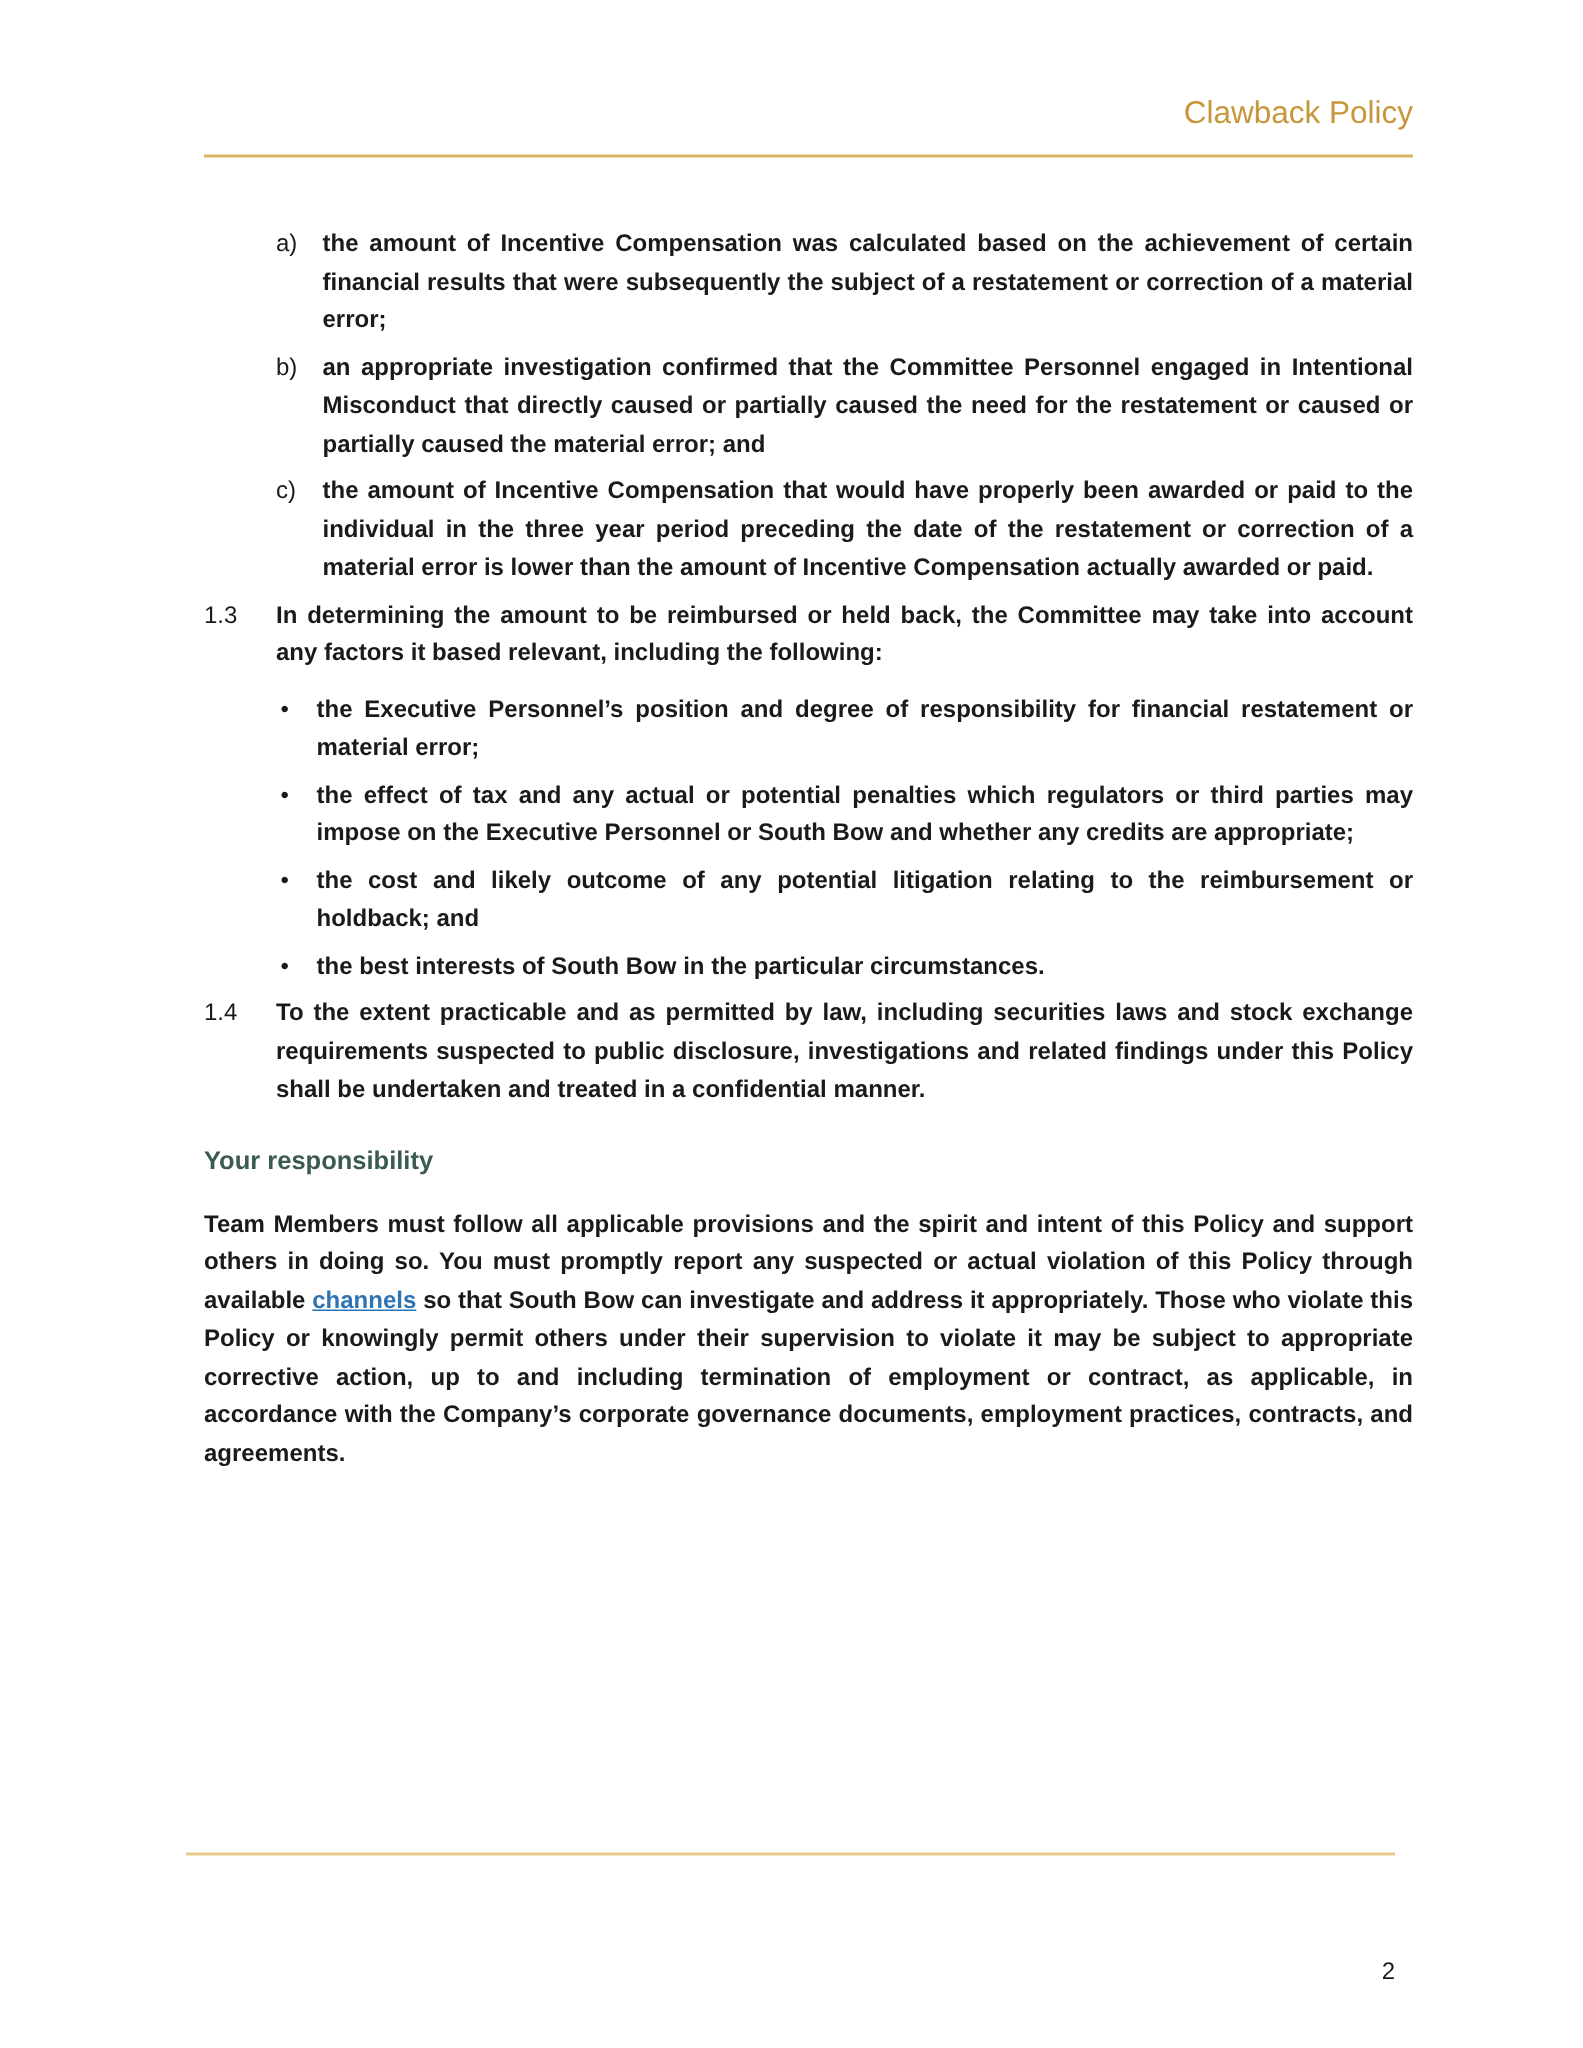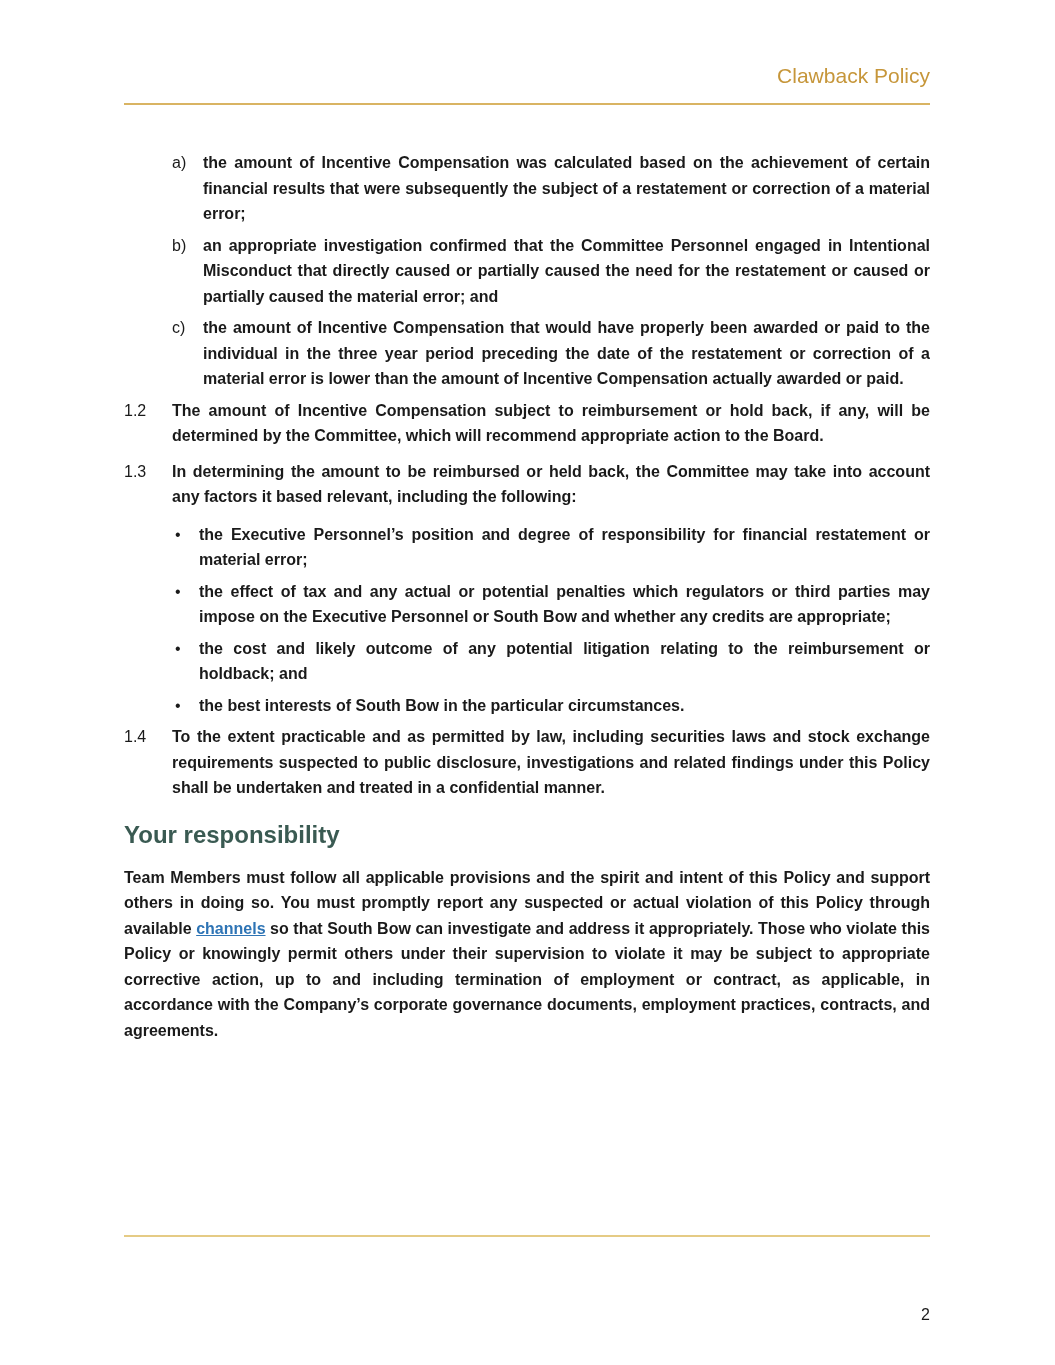--- a/index.html
+++ b/index.html
@@ -7,21 +7,21 @@
   .page {
     width: 1055px; height: 1365px;
     position: relative;
     background: #ffffff;
     font-family: "Liberation Sans", sans-serif;
     color: #1a1a1a;
     overflow: hidden;
   }
   .content {
     position: absolute;
-    left: 124px; top: 0;
+    left: 136px; top: 0;
     width: 806px;
   }
   
   .header-title {
     padding-top: 62px;
     text-align: right;
     color: #C6963A;
     font-size: 21px;
     line-height: 27px;
   }
@@ -38,21 +38,21 @@
   .lettered { padding-left: 48px; margin-bottom: 6px; }
   .lettered .marker { width: 31px; }
   .numbered { margin-bottom: 10px; }
   .numbered .marker { width: 48px; }
   .numbered.tight-list { margin-bottom: 12px; }
   .bulleted { padding-left: 51px; margin-bottom: 6px; }
   .bulleted .marker { width: 24px; }
   .bulleted:last-of-type { margin-bottom: 10px; }
   h2 {
     margin: 19px 0 15px 0;
-    font-size: 24px;
+    font-size: 17px;
     line-height: 30px;
     font-weight: 700;
     color: #3A5A52;
   }
   p { margin: 0 0 18px 0; text-align: justify; font-weight: bold; }
   a.doc-link { color: #2E74B5; text-decoration: underline; cursor: pointer; }
   
   .footer-rule {
     position: absolute;
     left: 124px; top: 1235px;
@@ -105,24 +105,20 @@
       </div>
       <div class="li lettered">
         <span class="marker">b)</span>
         <span class="txt">an appropriate investigation confirmed that the Committee Personnel engaged in Intentional Misconduct that directly caused or partially caused the need for the restatement or caused or partially caused the material error; and</span>
       </div>
       <div class="li lettered">
         <span class="marker">c)</span>
         <span class="txt">the amount of Incentive Compensation that would have properly been awarded or paid to the individual in the three year period preceding the date of the restatement or correction of a material error is lower than the amount of Incentive Compensation actually awarded or paid.</span>
       </div>
 
-      <div class="li numbered">
-        <span class="marker">1.2</span>
-        <span class="txt">The amount of Incentive Compensation subject to reimbursement or hold back, if any, will be determined by the Committee, which will recommend appropriate action to the Board.</span>
-      </div>
       <div class="li numbered tight-list">
         <span class="marker">1.3</span>
         <span class="txt">In determining the amount to be reimbursed or held back, the Committee may take into account any factors it based relevant, including the following:</span>
       </div>
 
       <div class="li bulleted">
         <span class="marker">•</span>
         <span class="txt">the Executive Personnel’s position and degree of responsibility for financial restatement or material error;</span>
       </div>
       <div class="li bulleted">

